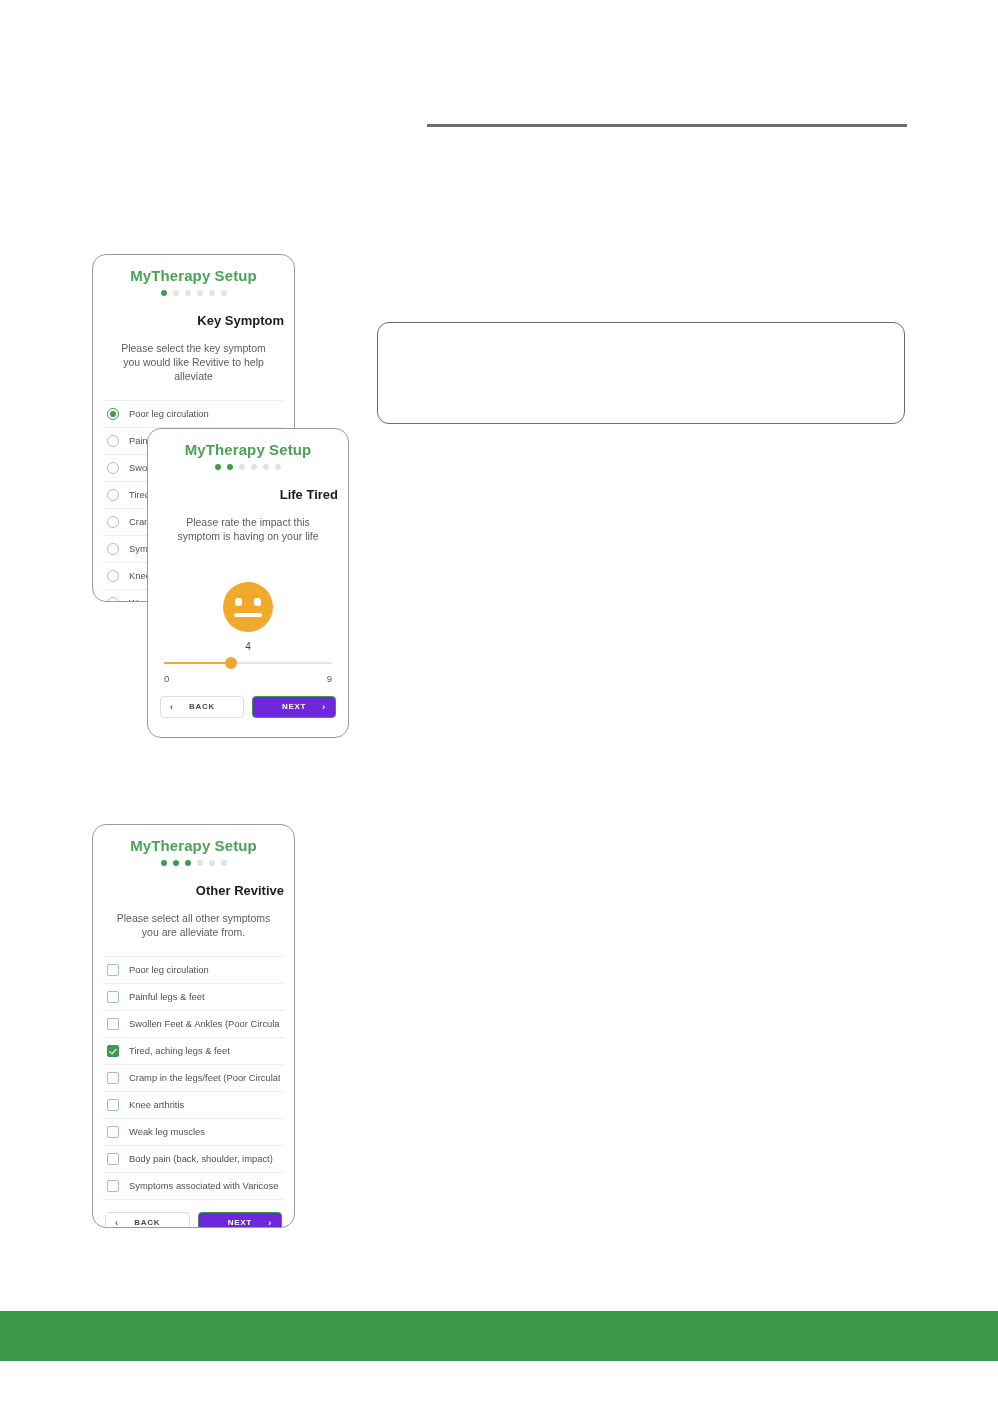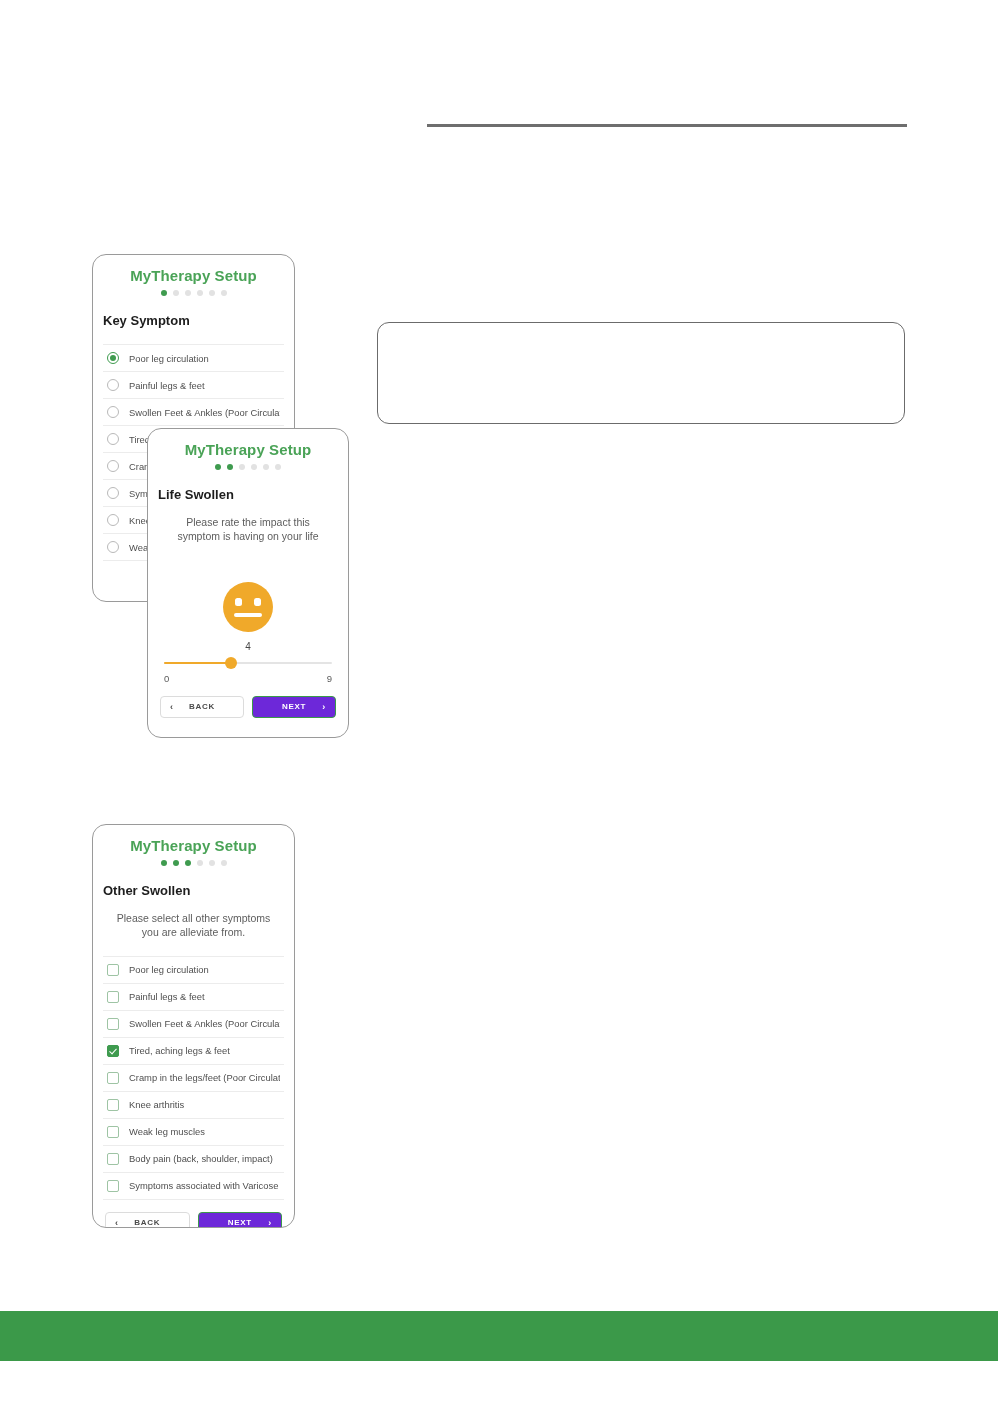--- a/index.html
+++ b/index.html
@@ -85,21 +85,21 @@
   }
   .dot {
     width: 6px;
     height: 6px;
     border-radius: 50%;
     background: #e2e2e2;
   }
   .dot.on { background: #3f9b4f; }
 
   .card-title {
-    text-align: left;
+    text-align: right;
     font-size: 13px;
     font-weight: bold;
     color: #1d1d1d;
     margin-top: 17px;
   }
   .card-sub {
     text-align: center;
     font-size: 10.5px;
     line-height: 1.33;
     color: #5d5d5d;
@@ -300,20 +300,21 @@
       <div class="brand">MyTherapy Setup</div>
       <div class="dots">
         <span class="dot on"></span>
         <span class="dot"></span>
         <span class="dot"></span>
         <span class="dot"></span>
         <span class="dot"></span>
         <span class="dot"></span>
       </div>
       <div class="card-title">Key Symptom</div>
+      <div class="card-sub">Please select the key symptom you would like Revitive to help alleviate</div>
 
       <div class="opt-list">
         <div class="opt-row">
           <span class="radio sel"></span>
           <span class="opt-label">Poor leg circulation</span>
         </div>
         <div class="opt-row">
           <span class="radio"></span>
           <span class="opt-label">Painful legs &amp; feet</span>
         </div>
@@ -350,21 +351,21 @@
     <div class="phone-inner">
       <div class="brand">MyTherapy Setup</div>
       <div class="dots">
         <span class="dot on"></span>
         <span class="dot on"></span>
         <span class="dot"></span>
         <span class="dot"></span>
         <span class="dot"></span>
         <span class="dot"></span>
       </div>
-      <div class="card-title">Life Swollen</div>
+      <div class="card-title">Life Tired</div>
       <div class="card-sub">Please rate the impact this symptom is having on your life</div>
 
       <div class="face-wrap">
         <div class="face">
           <span class="eye l"></span>
           <span class="eye r"></span>
           <span class="mouth"></span>
         </div>
       </div>
 
@@ -396,21 +397,21 @@
     <div class="phone-inner">
       <div class="brand">MyTherapy Setup</div>
       <div class="dots">
         <span class="dot on"></span>
         <span class="dot on"></span>
         <span class="dot on"></span>
         <span class="dot"></span>
         <span class="dot"></span>
         <span class="dot"></span>
       </div>
-      <div class="card-title">Other Swollen</div>
+      <div class="card-title">Other Revitive</div>
       <div class="card-sub">Please select all other symptoms you are alleviate from.</div>
 
       <div class="opt-list">
         <div class="opt-row">
           <span class="checkbox"></span>
           <span class="opt-label">Poor leg circulation</span>
         </div>
         <div class="opt-row">
           <span class="checkbox"></span>
           <span class="opt-label">Painful legs &amp; feet</span>

